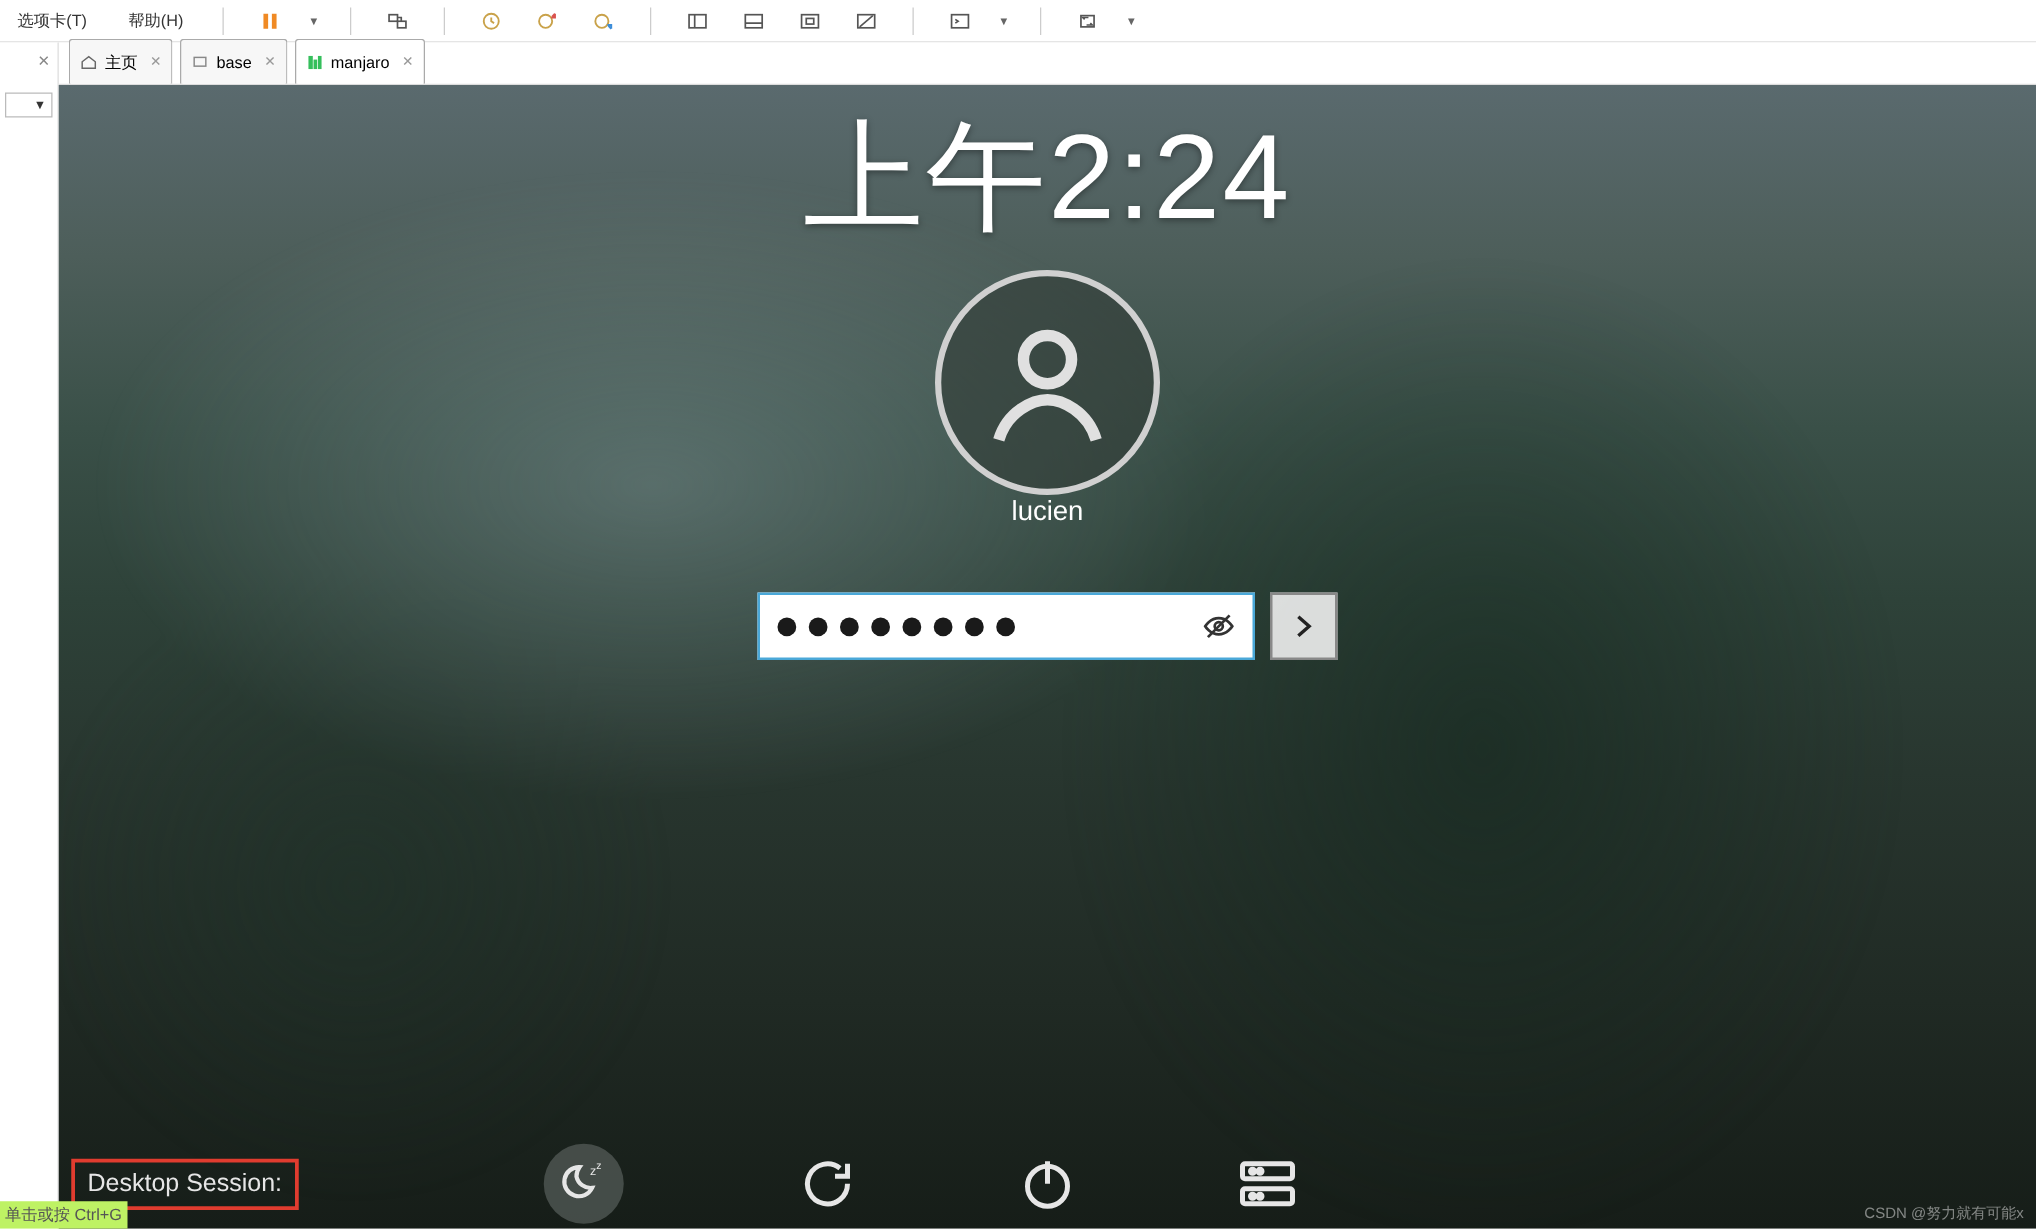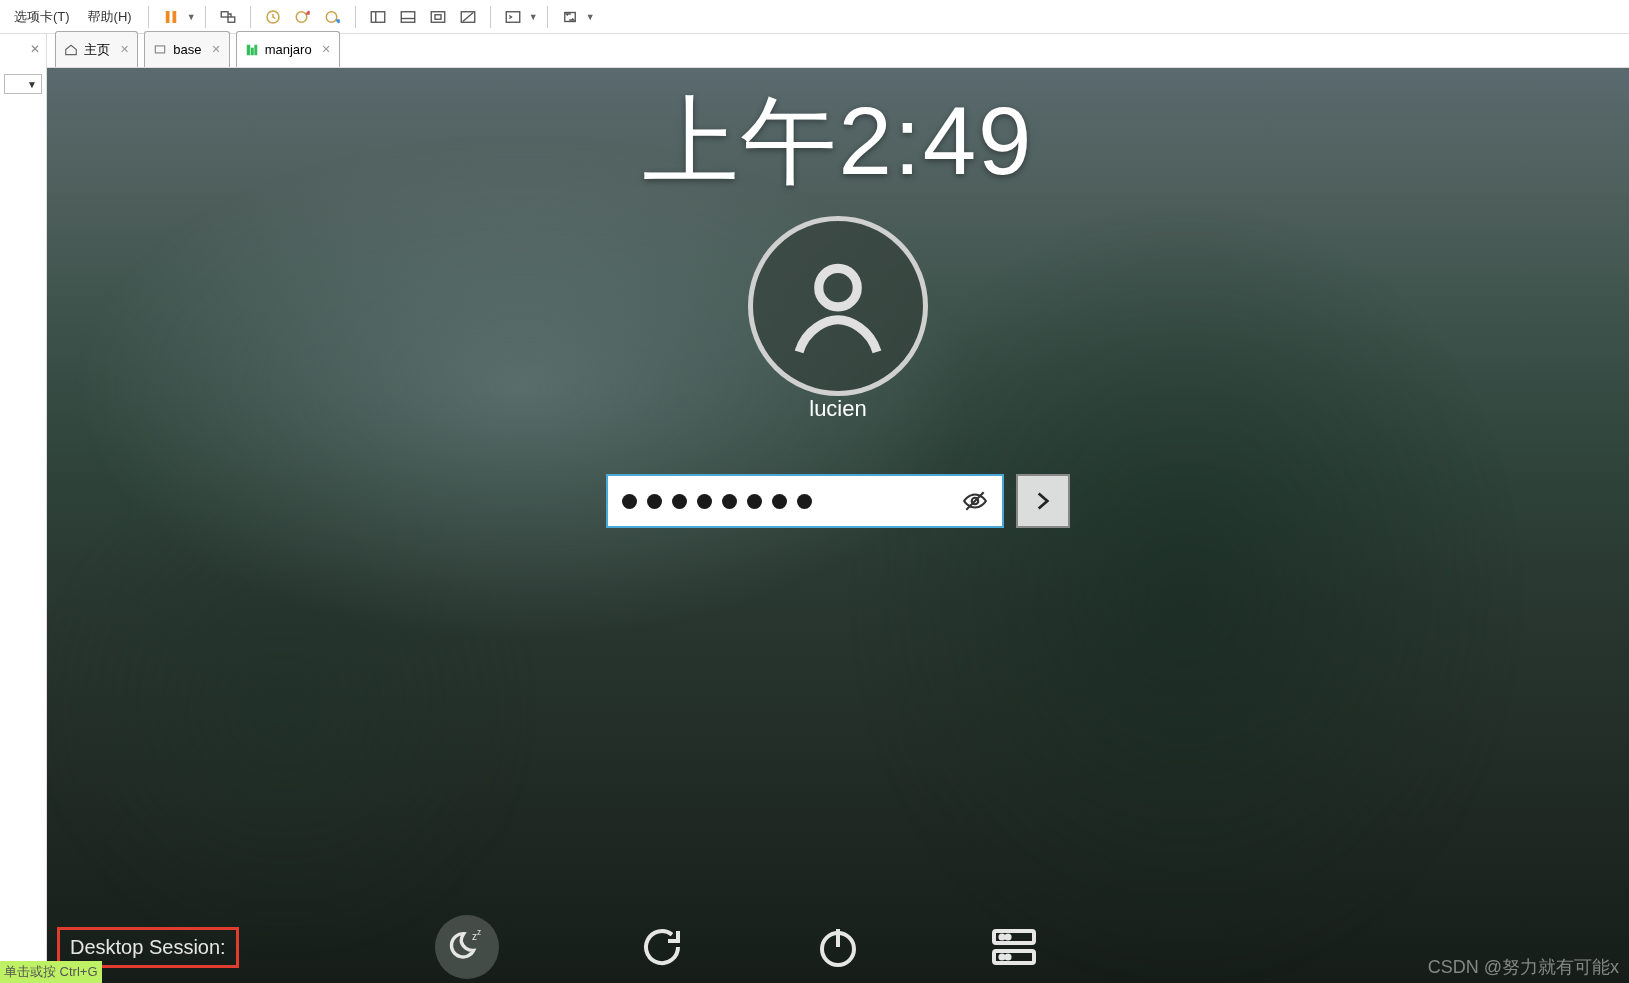--- a/index.html
+++ b/index.html
@@ -11,21 +11,21 @@
   overflow: hidden;
   position: relative;
 }
 .menubar {
   height: 34px;
   background: #fff;
   border-bottom: 1px solid #ddd;
   display: flex;
   align-items: center;
   padding: 0 6px;
-  gap: 2px;
+  gap: 17px;
 }
 .menu-item {
   padding: 4px 8px;
   font-size: 13px;
   color: #333;
   cursor: pointer;
 }
 .toolbar-sep {
   width: 1px;
   height: 22px;
@@ -248,21 +248,21 @@
   cursor: pointer;
   position: absolute;
   left: 388px;
   bottom: 4px;
 }
 .watermark {
   position: absolute;
   right: 10px;
   bottom: 4px;
   color: rgba(220,220,220,0.55);
-  font-size: 18px;
+  font-size: 12px;
 }
 .statusline {
   position: absolute;
   left: 0;
   bottom: 0;
   font-size: 13px;
   color: #555;
   background: #bef264;
   padding: 2px 4px;
 }
@@ -395,21 +395,21 @@
         </span>
         <span>manjaro</span>
         <span class="tab-close">✕</span>
       </div>
     </div>
 
     <div class="vm-view">
       <div class="vm-blur"></div>
 
       <div class="login-col">
-        <div class="clock">上午2:49</div>
+        <div class="clock">上午2:24</div>
         <div class="avatar">
           <svg viewBox="0 0 24 24" fill="none" stroke="#e0e0e0" stroke-width="2">
             <circle cx="12" cy="8" r="4.2"></circle>
             <path d="M3.5 22c1.5-5 6-7 8.5-7s7 2 8.5 7"></path>
           </svg>
         </div>
         <div class="username">lucien</div>
 
         <div class="pw-row">
           <div class="pw-box">

